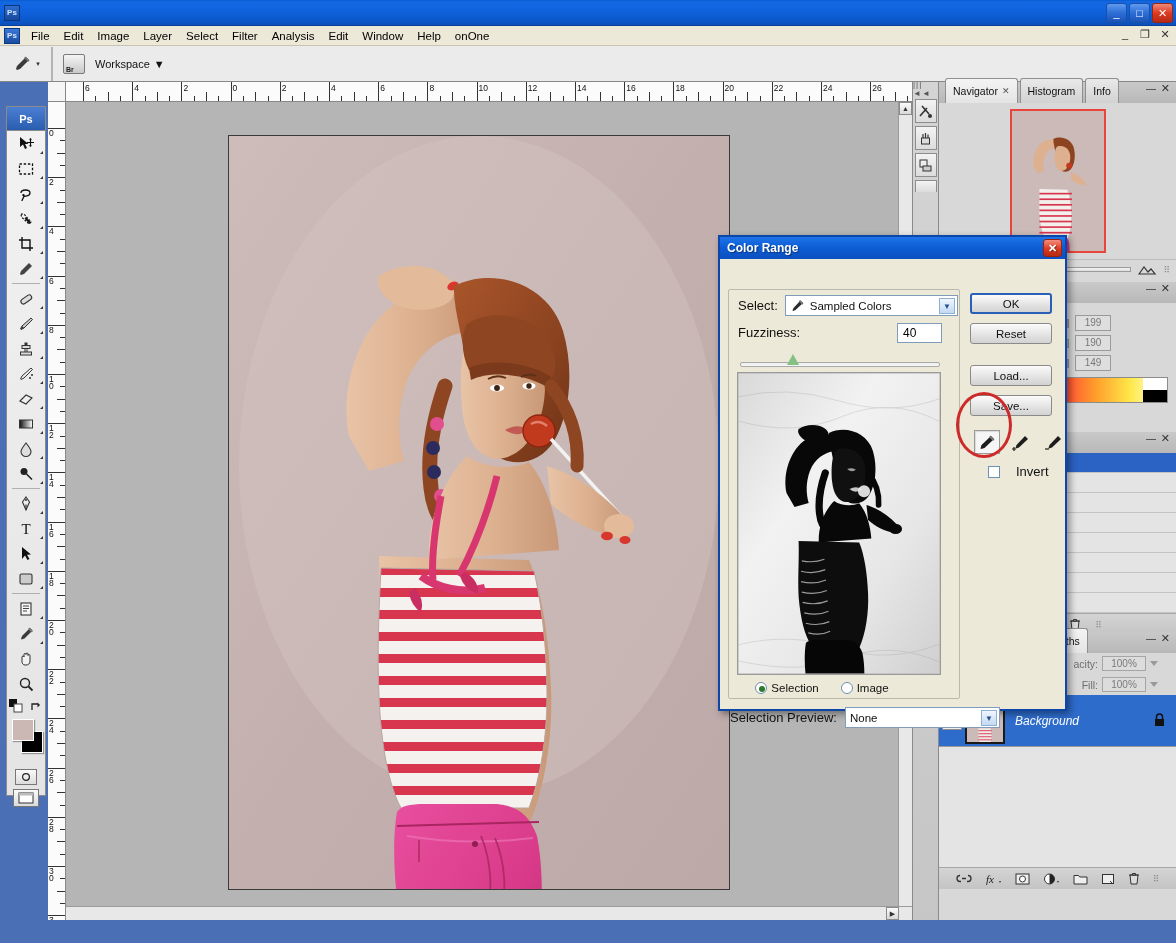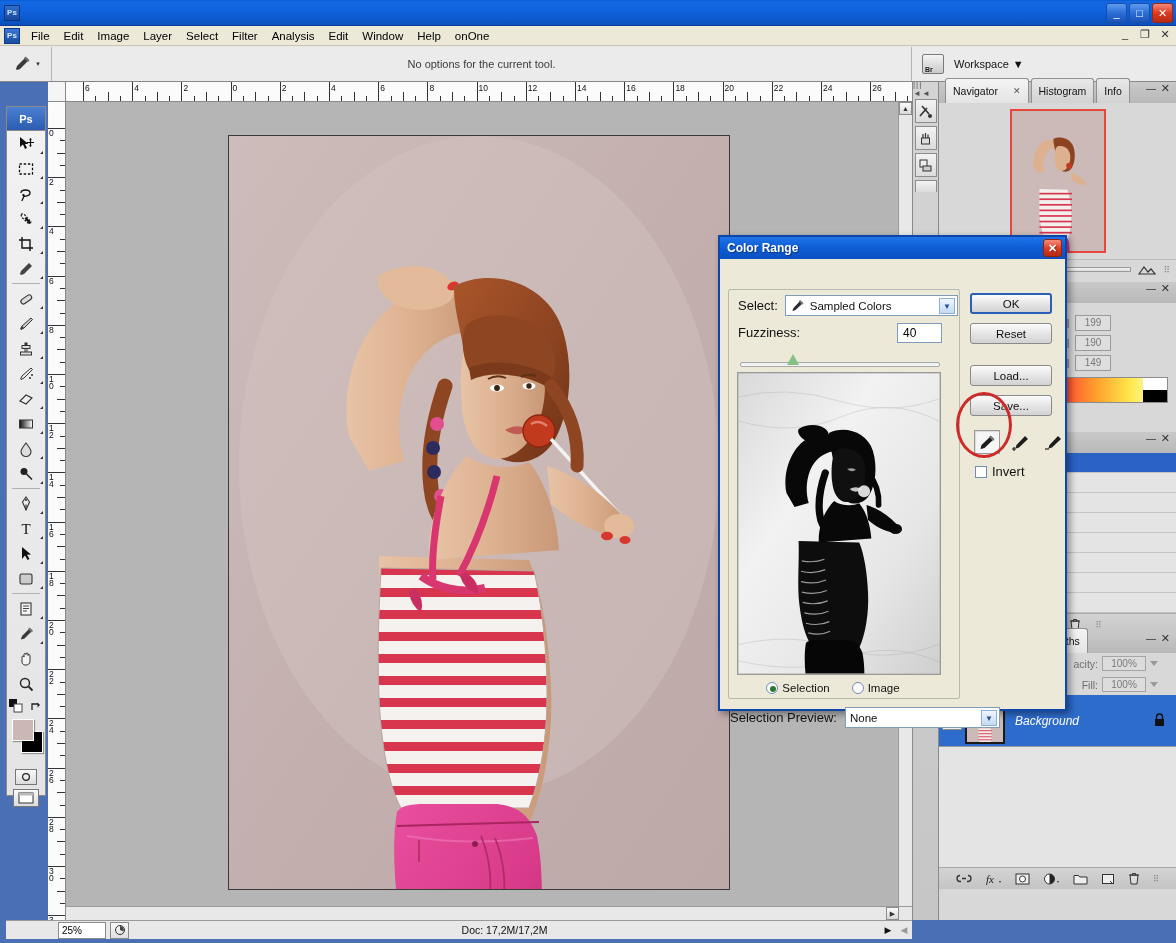--- a/index.html
+++ b/index.html
@@ -217,21 +217,21 @@
   }
   .panel-tabs {
     height: 21px; background: linear-gradient(180deg,#c9c9c9,#b8b8b8);
     display:flex; align-items:flex-end; padding-left:6px; position:relative;
   }
   .ptab {
     height:17px; padding: 12px 7px; margin-right:2px;
     background: linear-gradient(180deg,#e9e9e9,#d2d2d2);
     border:1px solid #909090; border-bottom:none;
     border-radius:3px 3px 0 0; font-size:10.5px; color:#111;
-    display:flex;align-items:center; gap:15px;
+    display:flex;align-items:center; gap:4px;
   }
   .ptab.active { background: linear-gradient(180deg,#f4f4f4,#e4e4e4); }
   .ptab .x { font-size:9px; color:#555; }
   .panel-min {
     position:absolute; right:20px; top:1px; font-size:10px; color:#333;
   }
   .panel-close { position:absolute; right:6px; top:0px; font-size:11px; color:#333;}
   .panel-menu { position:absolute; right:5px; top:22px; font-size:10px; color:#222;}
   .panel-body { background:#d8d8d8; position:relative; }
 
@@ -370,21 +370,21 @@
   .dlg-btn.default { border:2px solid #2a5fb8; }
   .eyedroppers { display:flex; align-items:center; gap:7px; margin-top:14px; margin-left:4px;}
   .ed-box {
     width:26px;height:24px; display:flex;align-items:center;justify-content:center;
     background:transparent; border:1px solid transparent;
   }
   .ed-box.active {
     background:#f6f6f6; border:1px solid #9a9a9a;
     box-shadow: inset 1px 1px 1px rgba(0,0,0,.12);
   }
-  .chk-row { display:flex; align-items:center; gap:5px; margin-top:10px; margin-left:5px;text-align:right;}
+  .chk-row { display:flex; align-items:center; gap:16px; margin-top:10px; margin-left:18px;text-align:right;}
   .chkbox { width:12px;height:12px;background:#fff;border:1px solid #6f8fb4;}
   .annot-ellipse {
     position:absolute; left:956px; top:392px; width:56px; height:66px;
     border:3px solid #cf2a2a; border-radius:50%;
     pointer-events:none; z-index:60;
   }
   .sel-preview-row {
     position:absolute; left:10px; top:448px; display:flex; align-items:center; gap:8px;
   }
   .shadow-tri { width:0;height:0;border-left:4px solid transparent;border-right:4px solid transparent;border-top:5px solid #333; }
@@ -424,21 +424,20 @@
   </div>
 
   <div class="optionsbar">
     <div class="opt-tool-box">
       <svg width="22" height="22" viewBox="0 0 22 22">
         <path d="M15 4 L18 7 L9 16 L6 17 L5 16 L6 13 Z" fill="#3a3a3a"></path>
         <path d="M14.5 3.5 L18.5 7.5 L17 9 L13 5 Z" fill="#6e6e6e"></path>
       </svg>
       <span class="opt-caret">▾</span>
     </div>
-    <div class="opt-msg">No options for the current tool.</div>
     <div class="opt-right">
       <div class="bridge-icon"></div>
       <div class="workspace-btn">
         <span>Workspace</span>
         <span>▼</span>
       </div>
     </div>
   </div>
 
   <div class="toolbox">
@@ -937,32 +936,20 @@
   </div>
 
   <div class="scroll-v">
     <div class="sb-arrow" style="width:13px;height:13px;">▲</div>
     <div style="position:absolute;bottom:0;width:13px;height:13px;" class="sb-arrow">▼</div>
   </div>
   <div class="scroll-h">
     <div class="sb-arrow" style="position:absolute;right:13px;top:0;width:13px;height:13px;">▶</div>
   </div>
 
-  <div class="statusbar">
-    <div class="zoom-field">25%</div>
-    <div class="status-icon">
-      <svg width="12" height="12" viewBox="0 0 12 12">
-          <circle cx="6" cy="6" r="4.5" fill="none" stroke="#333" stroke-width="1"></circle>
-          <path d="M6 6 L6 2 A4 4 0 0 1 9.5 7.5 Z" fill="#444"></path>
-        </svg>
-    </div>
-    <div class="status-doc">Doc: 17,2M/17,2M</div>
-    <div class="status-tri">▶</div>
-    <div class="status-tri" style="color:#999">◀</div>
-  </div>
 
   <div class="dock-rail">
     <div class="rail-grip">||| ◄◄</div>
     <div class="rail-btn">
       <svg width="15" height="15" viewBox="0 0 15 15">
           <path d="M2 12 L9 4 M4 2 L11 10" stroke="#333" stroke-width="1.6"></path>
           <circle cx="12" cy="12" r="2" fill="#333"></circle>
         </svg>
     </div>
     <div class="rail-btn">
@@ -1259,21 +1246,21 @@
             <path d="M160 574 q34 8 62 -4"></path>
               <path d="M164 600 q34 8 60 -4"></path>
             <path d="M168 626 q32 8 58 -4"></path>
               <path d="M174 650 q30 8 54 -4"></path>
           </g>
           <path d="M168 676 C162 710 166 768 176 806 C186 846 206 868 232 872 C262 876 290 862 302 832 C314 800 316 740 308 700 C300 678 288 670 268 668 L196 668 C180 668 172 670 168 676 Z" fill="#060606"></path>
           <rect x="0" y="0" width="500" height="753" fill="none" stroke="#b9b9b9" stroke-width="3"></rect>
         </svg>
       </div>
 
-      <div class="radios" style="position:absolute;left:11px;top:418px;width:204px;">
+      <div class="radios" style="position:absolute;left:0;top:418px;width:204px;">
         <div class="radio">
           <span class="rdot on"></span>
           <span>Selection</span>
         </div>
         <div class="radio">
           <span class="rdot"></span>
           <span>Image</span>
         </div>
       </div>
 

